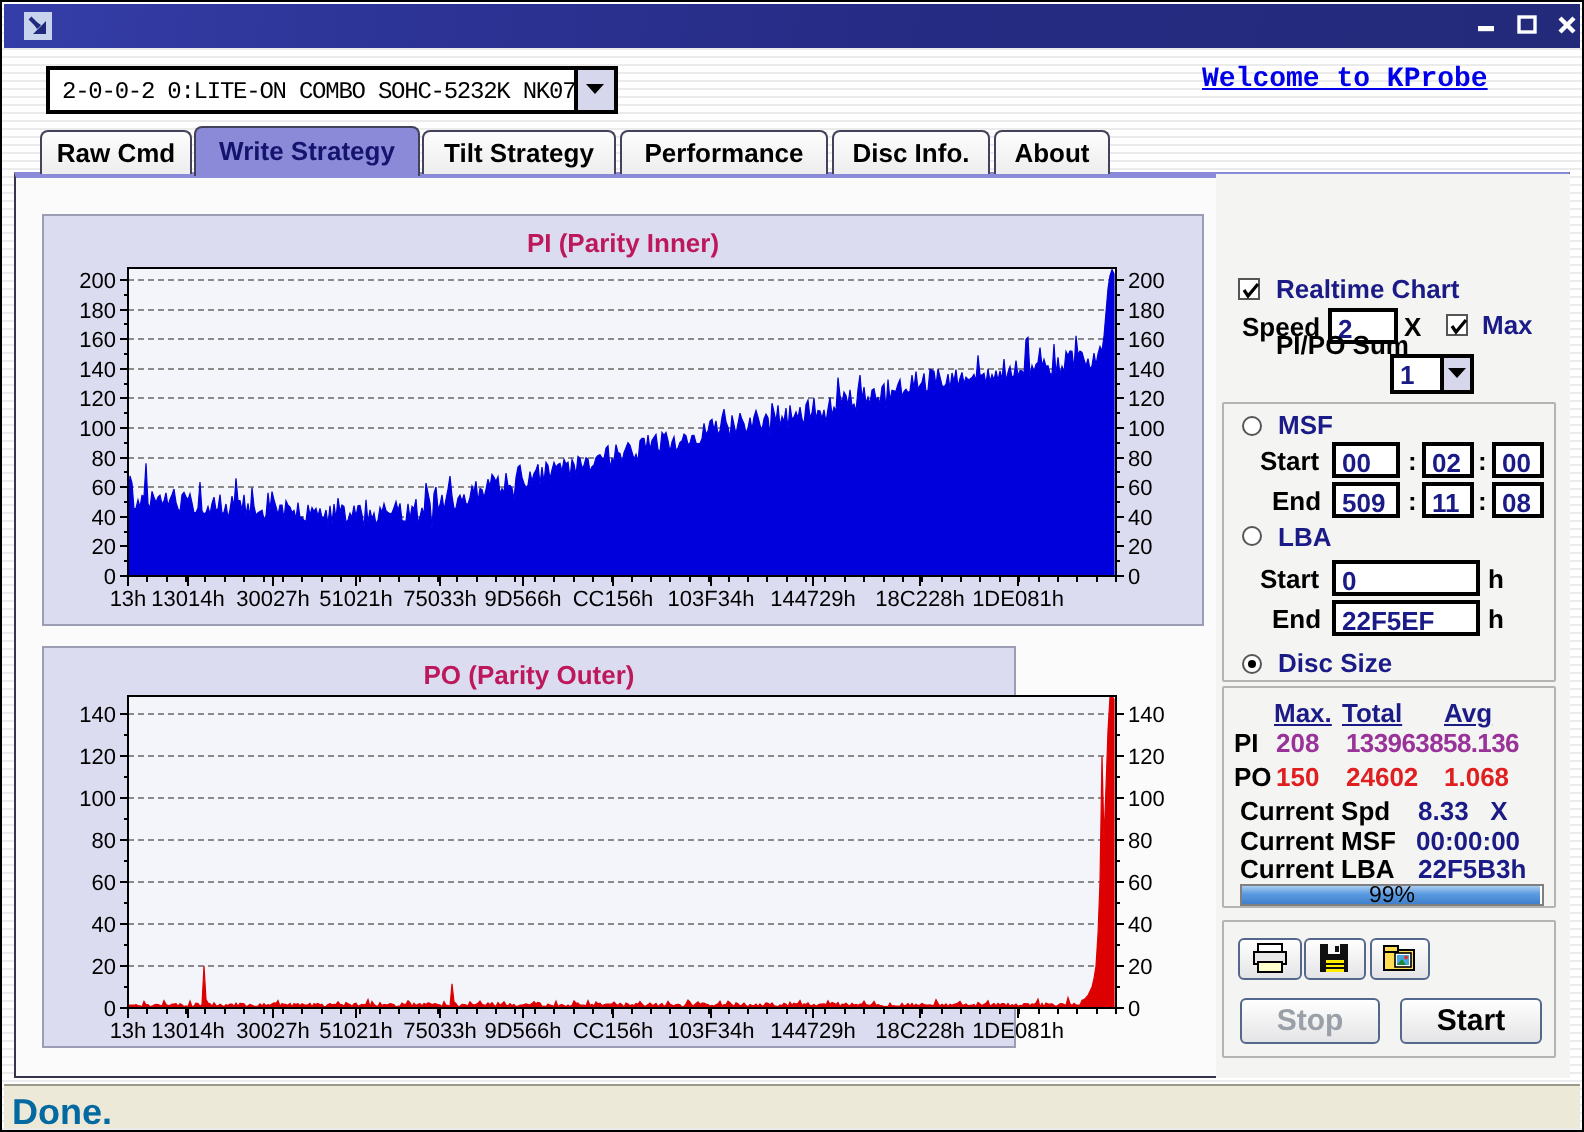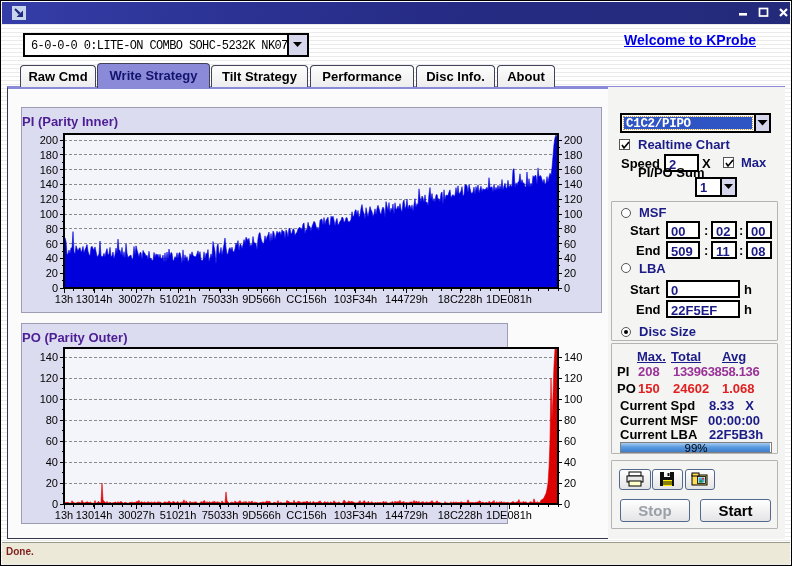--- a/index.html
+++ b/index.html
@@ -4,56 +4,56 @@
 body { width:792px; height:566px; font-family:"Liberation Sans",sans-serif; position:relative; overflow:hidden; background:#fff; }
 #win { position:absolute; inset:0; border:1px solid #000; background:repeating-linear-gradient(#ffffff 0, #ffffff 3px, #ebebeb 3px, #ebebeb 4px); }
 #titlebar { position:absolute; left:1px; top:1px; right:1px; height:22px;
   background:linear-gradient(100deg,#353ea8 0%,#2b3293 30%,#252b82 60%,#242a7a 100%); }
 #title { position:absolute; left:34px; top:3px; color:#fff; font-size:14.5px; font-weight:bold; letter-spacing:0.2px;}
 #ticon { position:absolute; left:10px; top:4px; width:14px; height:14px; background:#c8d4ee; }
 #ticon svg { position:absolute; left:0; top:0; }
 #combo1 { position:absolute; left:22px; top:32px; width:286px; height:24px; background:#fff; border:2px solid #000; }
 #combo1 .txt { position:absolute; left:6px; font-family:"Liberation Mono",monospace; font-size:12px; letter-spacing:-0.62px; top:4px; color:#000; white-space:nowrap; }
 #combo1 .btn { position:absolute; right:0; top:0; width:20px; height:20px; background:#d6d6ec; border-left:2px solid #000; }
-#welcome { position:absolute; left:600px; top:31px; width:178px; text-align:center; font-size:14px; font-weight:bold; color:#0000e8; text-decoration:underline; }
+#welcome { position:absolute; left:600px; top:31px; width:178px; text-align:left; font-size:14px; font-weight:bold; color:#0000e8; text-decoration:underline;font-family:Liberation Mono, monospace; }
 #tabs { position:absolute; left:19px; top:62px; height:24px; }
 .tab { position:absolute; top:2px; height:22px; border:1px solid #42425a; border-bottom:none; border-radius:4px 4px 0 0;
    background:linear-gradient(#fdfdfd,#ededed); text-align:center; font-size:13px; font-weight:bold; color:#000; padding-top:3px; }
 .tab.active { top:0; height:25px; background:#8a8ad8; color:#14146e; padding-top:4px; z-index:5; }
 #content { position:absolute; left:6px; top:85px; width:778px; height:453px; background:#fbfbfb;
    border:1px solid #35354d; border-top:3px solid #8a8ad8; }
 .panel { position:absolute; background:#dcdcf0; border:1px solid #9c9cb4; }
-.ctitle { position:absolute; width:100%; font-size:13px; font-weight:bold; color:#4c1d95; }
+.ctitle { position:absolute; width:100%; text-align:center; font-size:13px; font-weight:bold; color:#be185d; }
 .field { position:absolute; background:#fff; border:2px solid #000; font-size:13px; font-weight:bold; color:#1b1b88; padding:1px 0 0 3px; }
 .lbl { position:absolute; font-size:13px; font-weight:bold; color:#000; white-space:nowrap; }
 .nlbl { position:absolute; font-size:13px; font-weight:bold; color:#1b1b88; white-space:nowrap; }
 .grp { position:absolute; border:1px solid #b4b4b4; border-radius:1px; }
 .cb { position:absolute; width:11px; height:11px; background:#fff; border:1px solid #555; }
 .cb svg { position:absolute; left:-1px; top:-1px; }
 .radio { position:absolute; width:10px; height:10px; background:#fff; border:1px solid #555; border-radius:50%; }
 .btn3d { position:absolute; border:1px solid #54688e; border-radius:3px; background:linear-gradient(#ffffff,#e4e4e6); }
 #statusbar { position:absolute; left:1px; right:1px; bottom:1px; height:22px; background:#ece9d8; border-top:1px solid #9a9a8a; }
-#statusbar div { position:absolute; left:4px; top:3px; font-size:10px; font-weight:bold; color:#7f1d1d; }
+#statusbar div { position:absolute; left:4px; top:3px; font-size:18px; font-weight:bold; color:#0369a1; }
 </style></head><body>
 <div id="win">
  <div id="titlebar">
    <div id="ticon">
         <svg width="14" height="14">
           <path d="M3,3 L8.5,6.5 L6.5,8.5 Z M11,11 L11,4.5 L4.5,11 Z" fill="#1f2a7e"></path>
           <path d="M3,3 L7.5,7.5" stroke="#1f2a7e" stroke-width="2"></path>
         </svg>
       </div>
    <svg width="60" height="22" style="position:absolute;left:730px;top:0">
      <rect x="7" y="11" width="8" height="2.6" fill="#fff"></rect>
      <rect x="27.5" y="6.5" width="8" height="7.5" fill="none" stroke="#fff" stroke-width="1.7"></rect>
      <path d="M48,7 L55,14 M55,7 L48,14" stroke="#fff" stroke-width="2.2"></path>
    </svg>
  </div>
  <div id="combo1">
-      <span class="txt">6-0-0-0 0:LITE-ON COMBO SOHC-5232K NK07</span>
+      <span class="txt">2-0-0-2 0:LITE-ON COMBO SOHC-5232K NK07</span>
    <span class="btn"><svg width="18" height="18">
           <path d="M4,7 L13,7 L8.5,12 Z" fill="#000"></path>
         </svg></span>
     </div>
  <div id="welcome">Welcome to KProbe</div>
  <div id="content"></div>
  <div id="tabs">
    <div class="tab" style="left:0px; width:76px;">Raw Cmd</div>
    <div class="tab active" style="left:77px; width:113px;">Write Strategy</div>
    <div class="tab" style="left:191px; width:97px;">Tilt Strategy</div>
@@ -348,28 +348,20 @@
         <text x="384.5" y="195" font-size="11px" text-anchor="middle" fill="#000">144729h</text>
         <line x1="438" y1="180" x2="438" y2="185" stroke="#000" shape-rendering="crispEdges"></line>
         <text x="438" y="195" font-size="11px" text-anchor="middle" fill="#000">18C228h</text>
         <line x1="487" y1="180" x2="487" y2="185" stroke="#000" shape-rendering="crispEdges"></line>
         <text x="487" y="195" font-size="11px" text-anchor="middle" fill="#000">1DE081h</text>
       </svg>
  </div>
 
  <div style="position:absolute; left:607px; top:86px; width:177px; height:452px; background:#f4f4f2;"></div>
 
- <div style="position:absolute; left:619px; top:112px; width:151px; height:20px; background:#fff; border:2px solid #000;">
-   <div style="position:absolute; left:2px; top:2px; right:17px; bottom:2px; background:#2f54c4; outline:1px dotted #c89040;"></div>
-   <div style="position:absolute; left:4px; top:2px; color:#fff; font-family:'Liberation Mono',monospace; font-size:12.5px; font-weight:bold; letter-spacing:-0.3px;">C1C2/PIPO</div>
-   <div style="position:absolute; right:0; top:0; width:15px; height:16px; background:#d6d6ec; border-left:2px solid #000;">
-     <svg width="13" height="14">
-          <path d="M1.5,5 L11.5,5 L6.5,10.5 Z" fill="#000"></path>
-        </svg></div>
- </div>
  <div class="cb" style="left:618px; top:138px;">
       <svg width="13" height="13">
         <path d="M3,6 L5,9 L10,3" stroke="#000" stroke-width="1.6" fill="none"></path>
       </svg>
     </div>
  <div class="nlbl" style="left:637px; top:136px;">Realtime Chart</div>
  <div class="lbl" style="left:620px; top:155px;">Speed</div>
  <div class="field" style="left:663px; top:153px; width:35px; height:18px;">2</div>
  <div class="lbl" style="left:701px; top:155px;">X</div>
  <div class="cb" style="left:722px; top:156px;">

